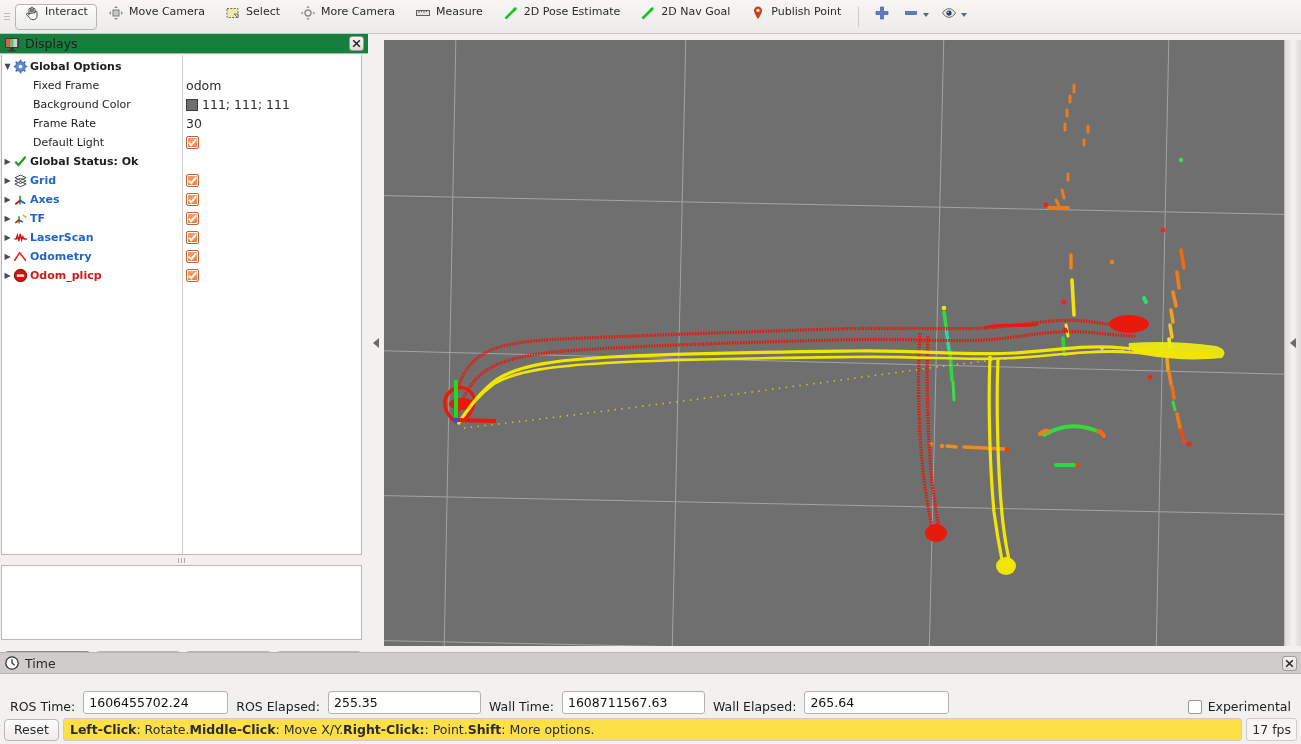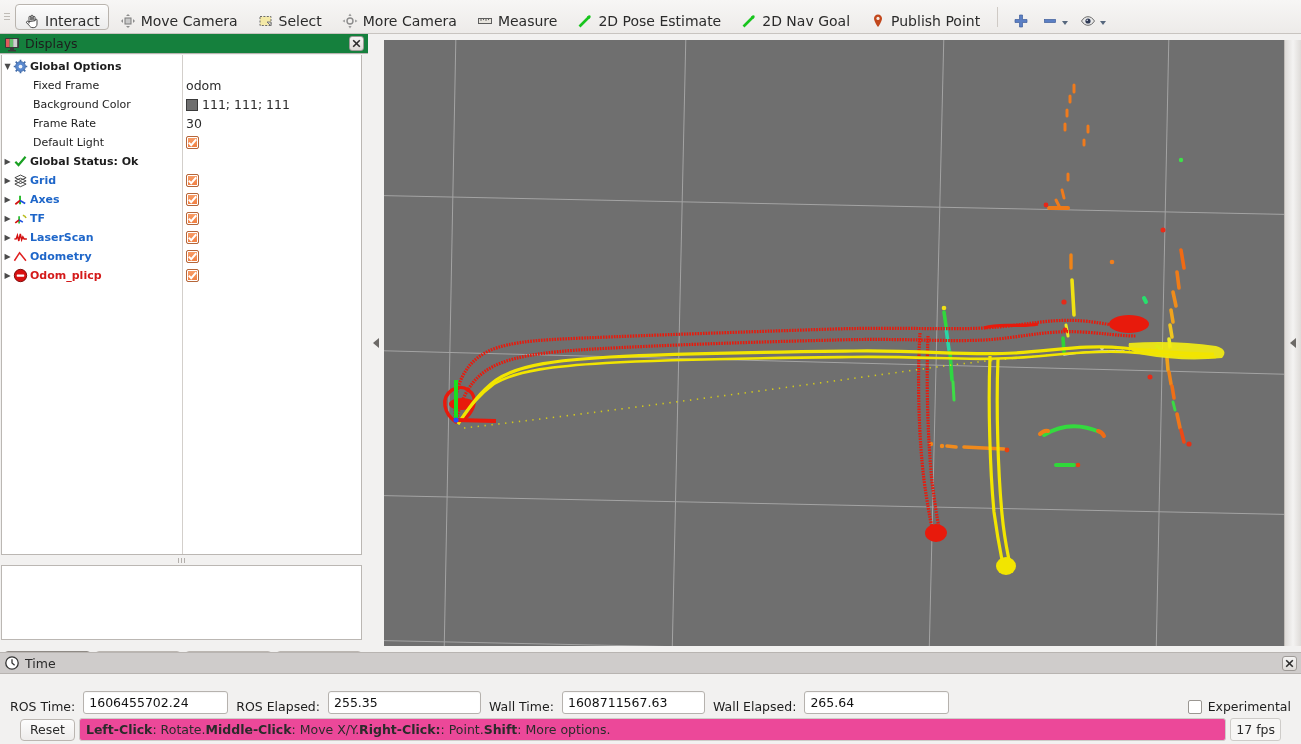--- a/index.html
+++ b/index.html
@@ -19,25 +19,25 @@
   #toolbar {
     position:absolute; left:0; top:0; width:1301px; height:34px;
     background:linear-gradient(#f7f6f5,#edebe9);
     border-bottom:1px solid #c8c4c0;
     display:flex; align-items:center;
   }
   .tb-grip { width:10px; height:18px; margin-left:2px; margin-right:2px;
     display:flex; flex-direction:column; justify-content:center; gap:2px; }
   .tb-grip i { display:block; height:1px; background:#bfbbb6; margin:0 2px; }
   .tb-btn {
-    display:flex; align-items:flex-end; gap:5px;
+    display:flex; align-items:flex-start; gap:5px;
     height:26px; padding:0 8px; margin:0 1px;
     border:1px solid transparent; border-radius:4px;
     background:transparent; cursor:default; white-space:nowrap;
-    font-size:14px; color:#2b2b2b;
+    font-size:11px; color:#2b2b2b;
   }
   .tb-btn.active {
     background:linear-gradient(#fcfcfc,#ececec);
     border:1px solid #b9b4ae;
     box-shadow:0 1px 0 rgba(255,255,255,.9) inset;
   }
   .tb-sep { width:1px; height:20px; background:#cfcac5; margin:0 7px; }
   .tb-icon { width:16px; height:16px; display:inline-block; flex:0 0 16px;
              position:relative; }
 
@@ -150,30 +150,30 @@
     display:flex; align-items:center; padding:0 5px; font-size:12.5px; color:#111;
     box-shadow:0 1px 1px rgba(0,0,0,.04) inset;
   }
   .w145 { width:145px; } .w153{width:153px;} .w143{width:143px;}
   .exp-wrap { margin-left:auto; display:flex; align-items:center; gap:6px; }
   .exp-box { width:14px;height:14px;border:1px solid #9b9792;border-radius:2px;background:#fff; }
 
   
   #statusbar {
     position:absolute; left:0; top:715px; width:1301px; height:29px;
-    background:#f2f1f0; display:flex; align-items:center; padding:0 20px; gap:4px;
+    background:#f2f1f0; display:flex; align-items:center; padding:0 4px; gap:4px;
   }
   #reset-btn {
     height:22px; padding:0 9px; border:1px solid #bbb6b1; border-radius:4px;
     background:linear-gradient(#fdfdfd,#eeeceb); font-size:12.5px;
     display:flex;align-items:center;
   }
   #hint {
     flex:1; height:23px; border:1px solid #ceccc9; border-radius:3px;
-    background:#ec4899; display:flex; align-items:center; padding:0 6px;
+    background:#fde047; display:flex; align-items:center; padding:0 6px;
     font-size:12.5px; white-space:nowrap; overflow:hidden;
   }
   #hint b { font-weight:bold; }
   #fps {
     height:23px; border:1px solid #ceccc9; border-radius:3px; background:#f7f6f5;
     display:flex;align-items:center;padding:0 5px; font-size:12.5px;
   }
 </style>
 </head>
 <body>

